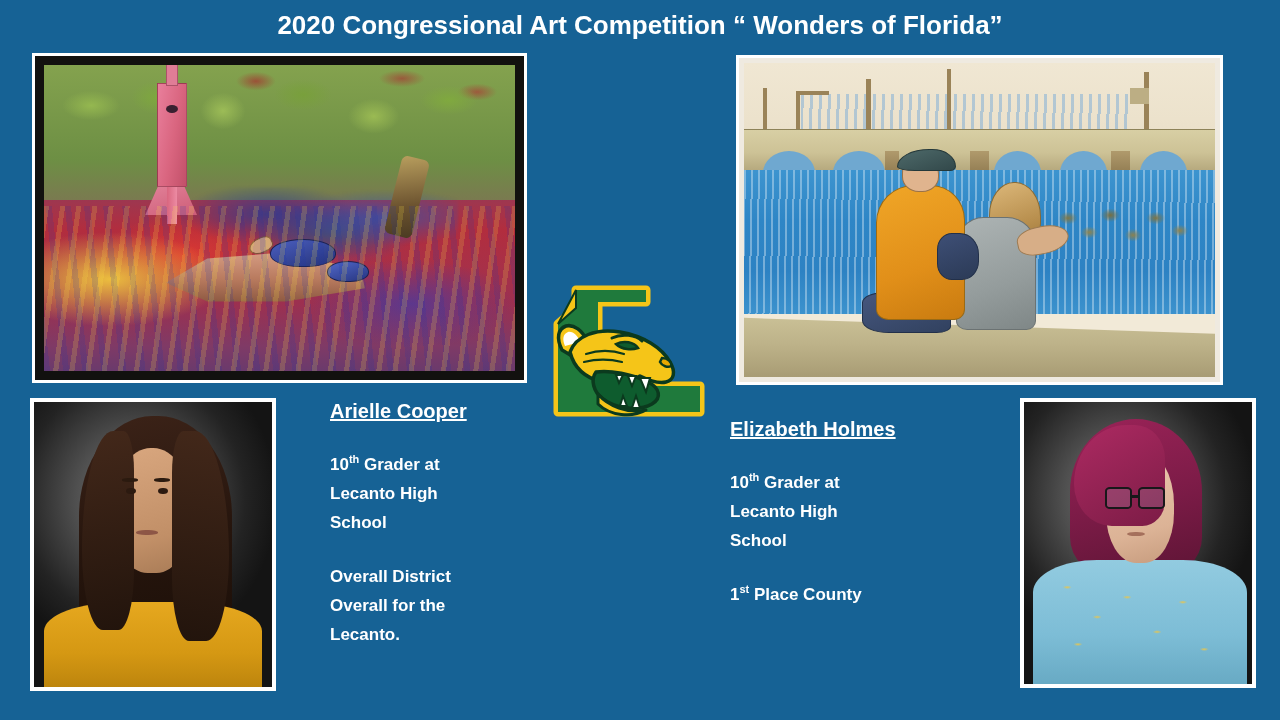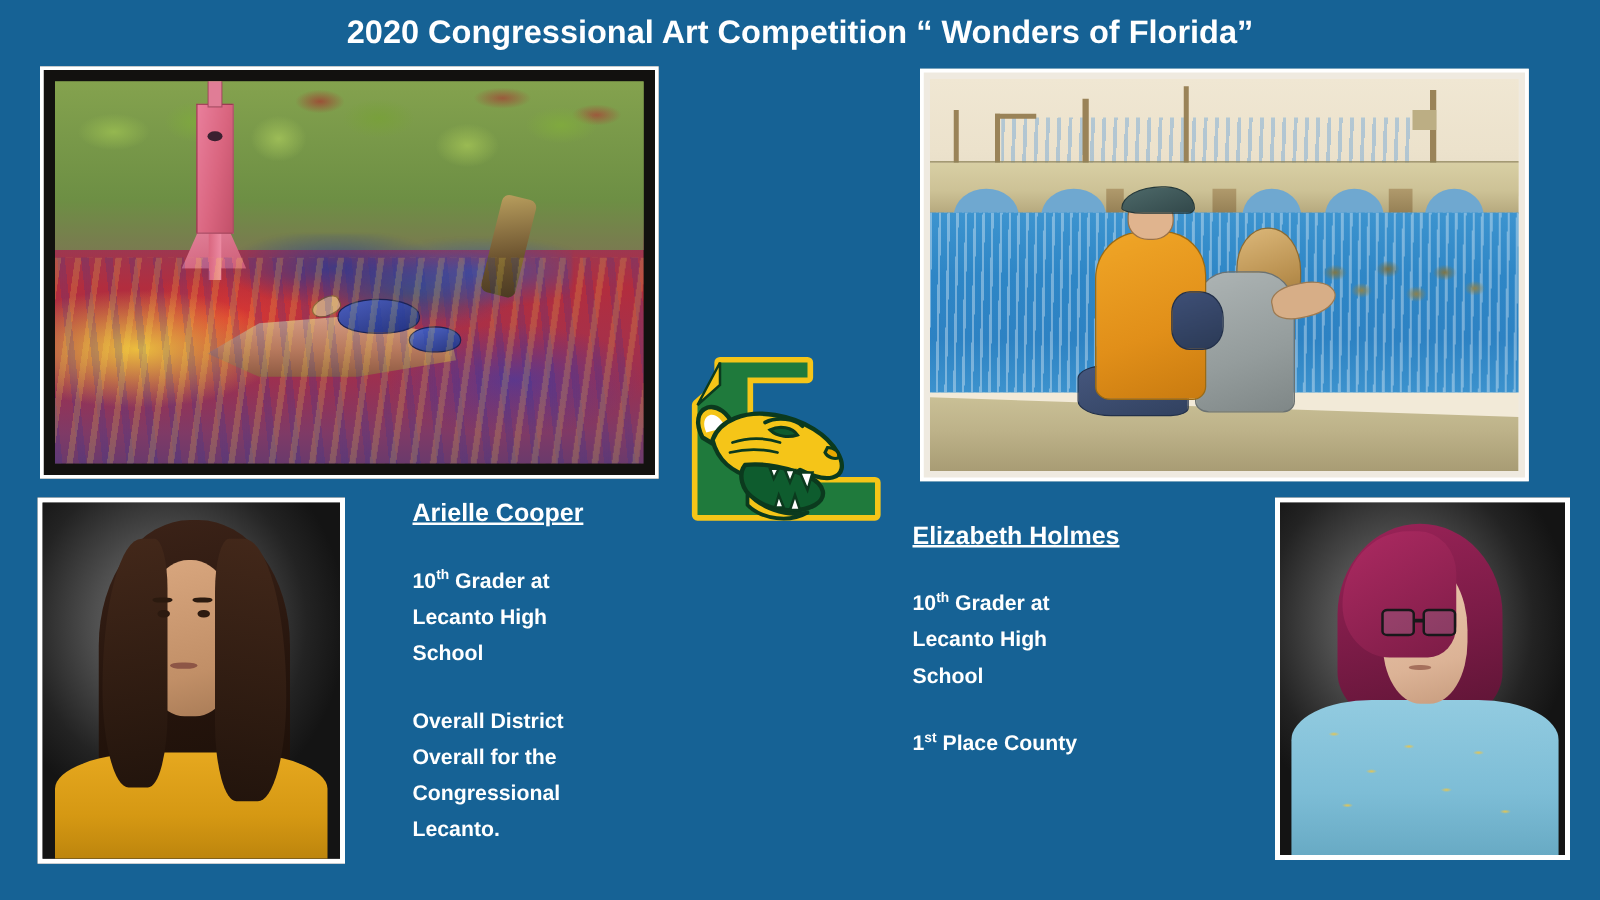--- a/index.html
+++ b/index.html
@@ -570,21 +570,20 @@
 
   <div class="student-block" id="student-left">
     <div class="student-name">Arielle Cooper</div>
     <div>
       <p class="student-line"><span>10</span><span class="sup">th</span><span> Grader at</span></p>
       <p class="student-line">Lecanto High</p>
       <p class="student-line">School</p>
       <div class="student-gap"></div>
       <p class="student-line">Overall District</p>
       <p class="student-line">Overall for the</p>
-      <p class="student-line">Congressional</p>
       <p class="student-line">Lecanto.</p>
     </div>
   </div>
 
   <div class="student-block" id="student-right">
     <div class="student-name">Elizabeth Holmes</div>
     <div>
       <p class="student-line"><span>10</span><span class="sup">th</span><span> Grader at</span></p>
       <p class="student-line">Lecanto High</p>
       <p class="student-line">School</p>

